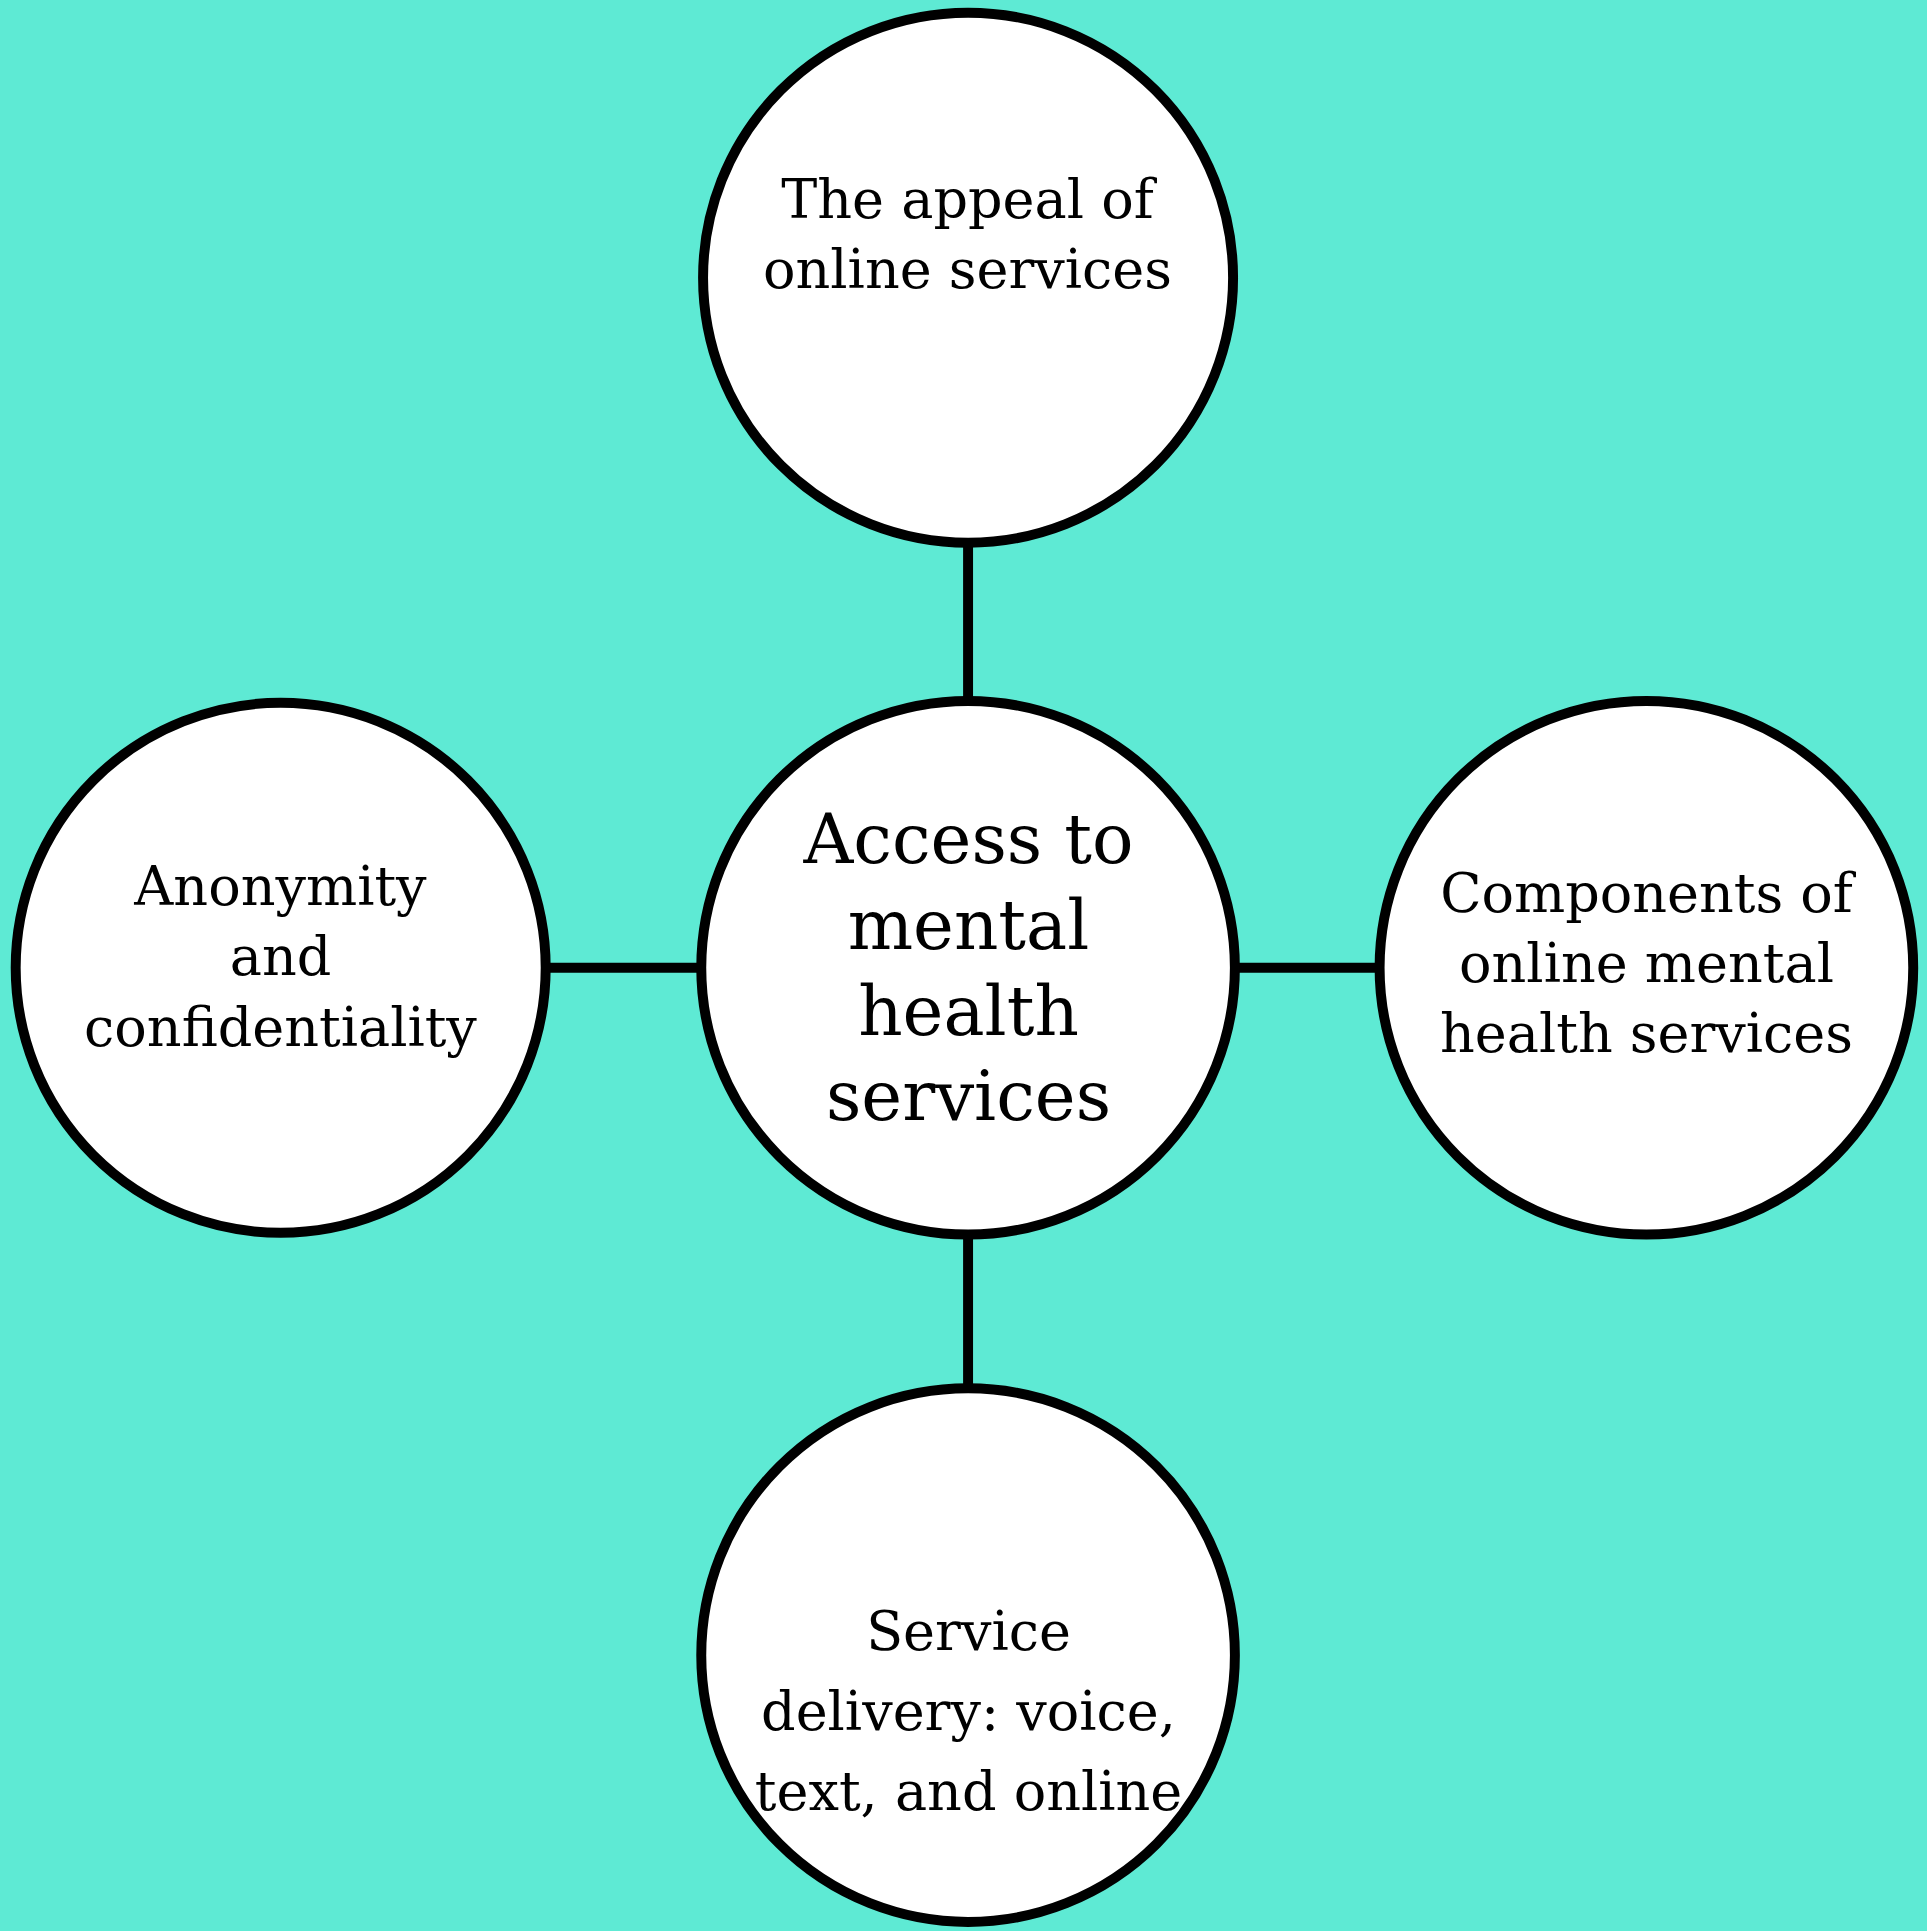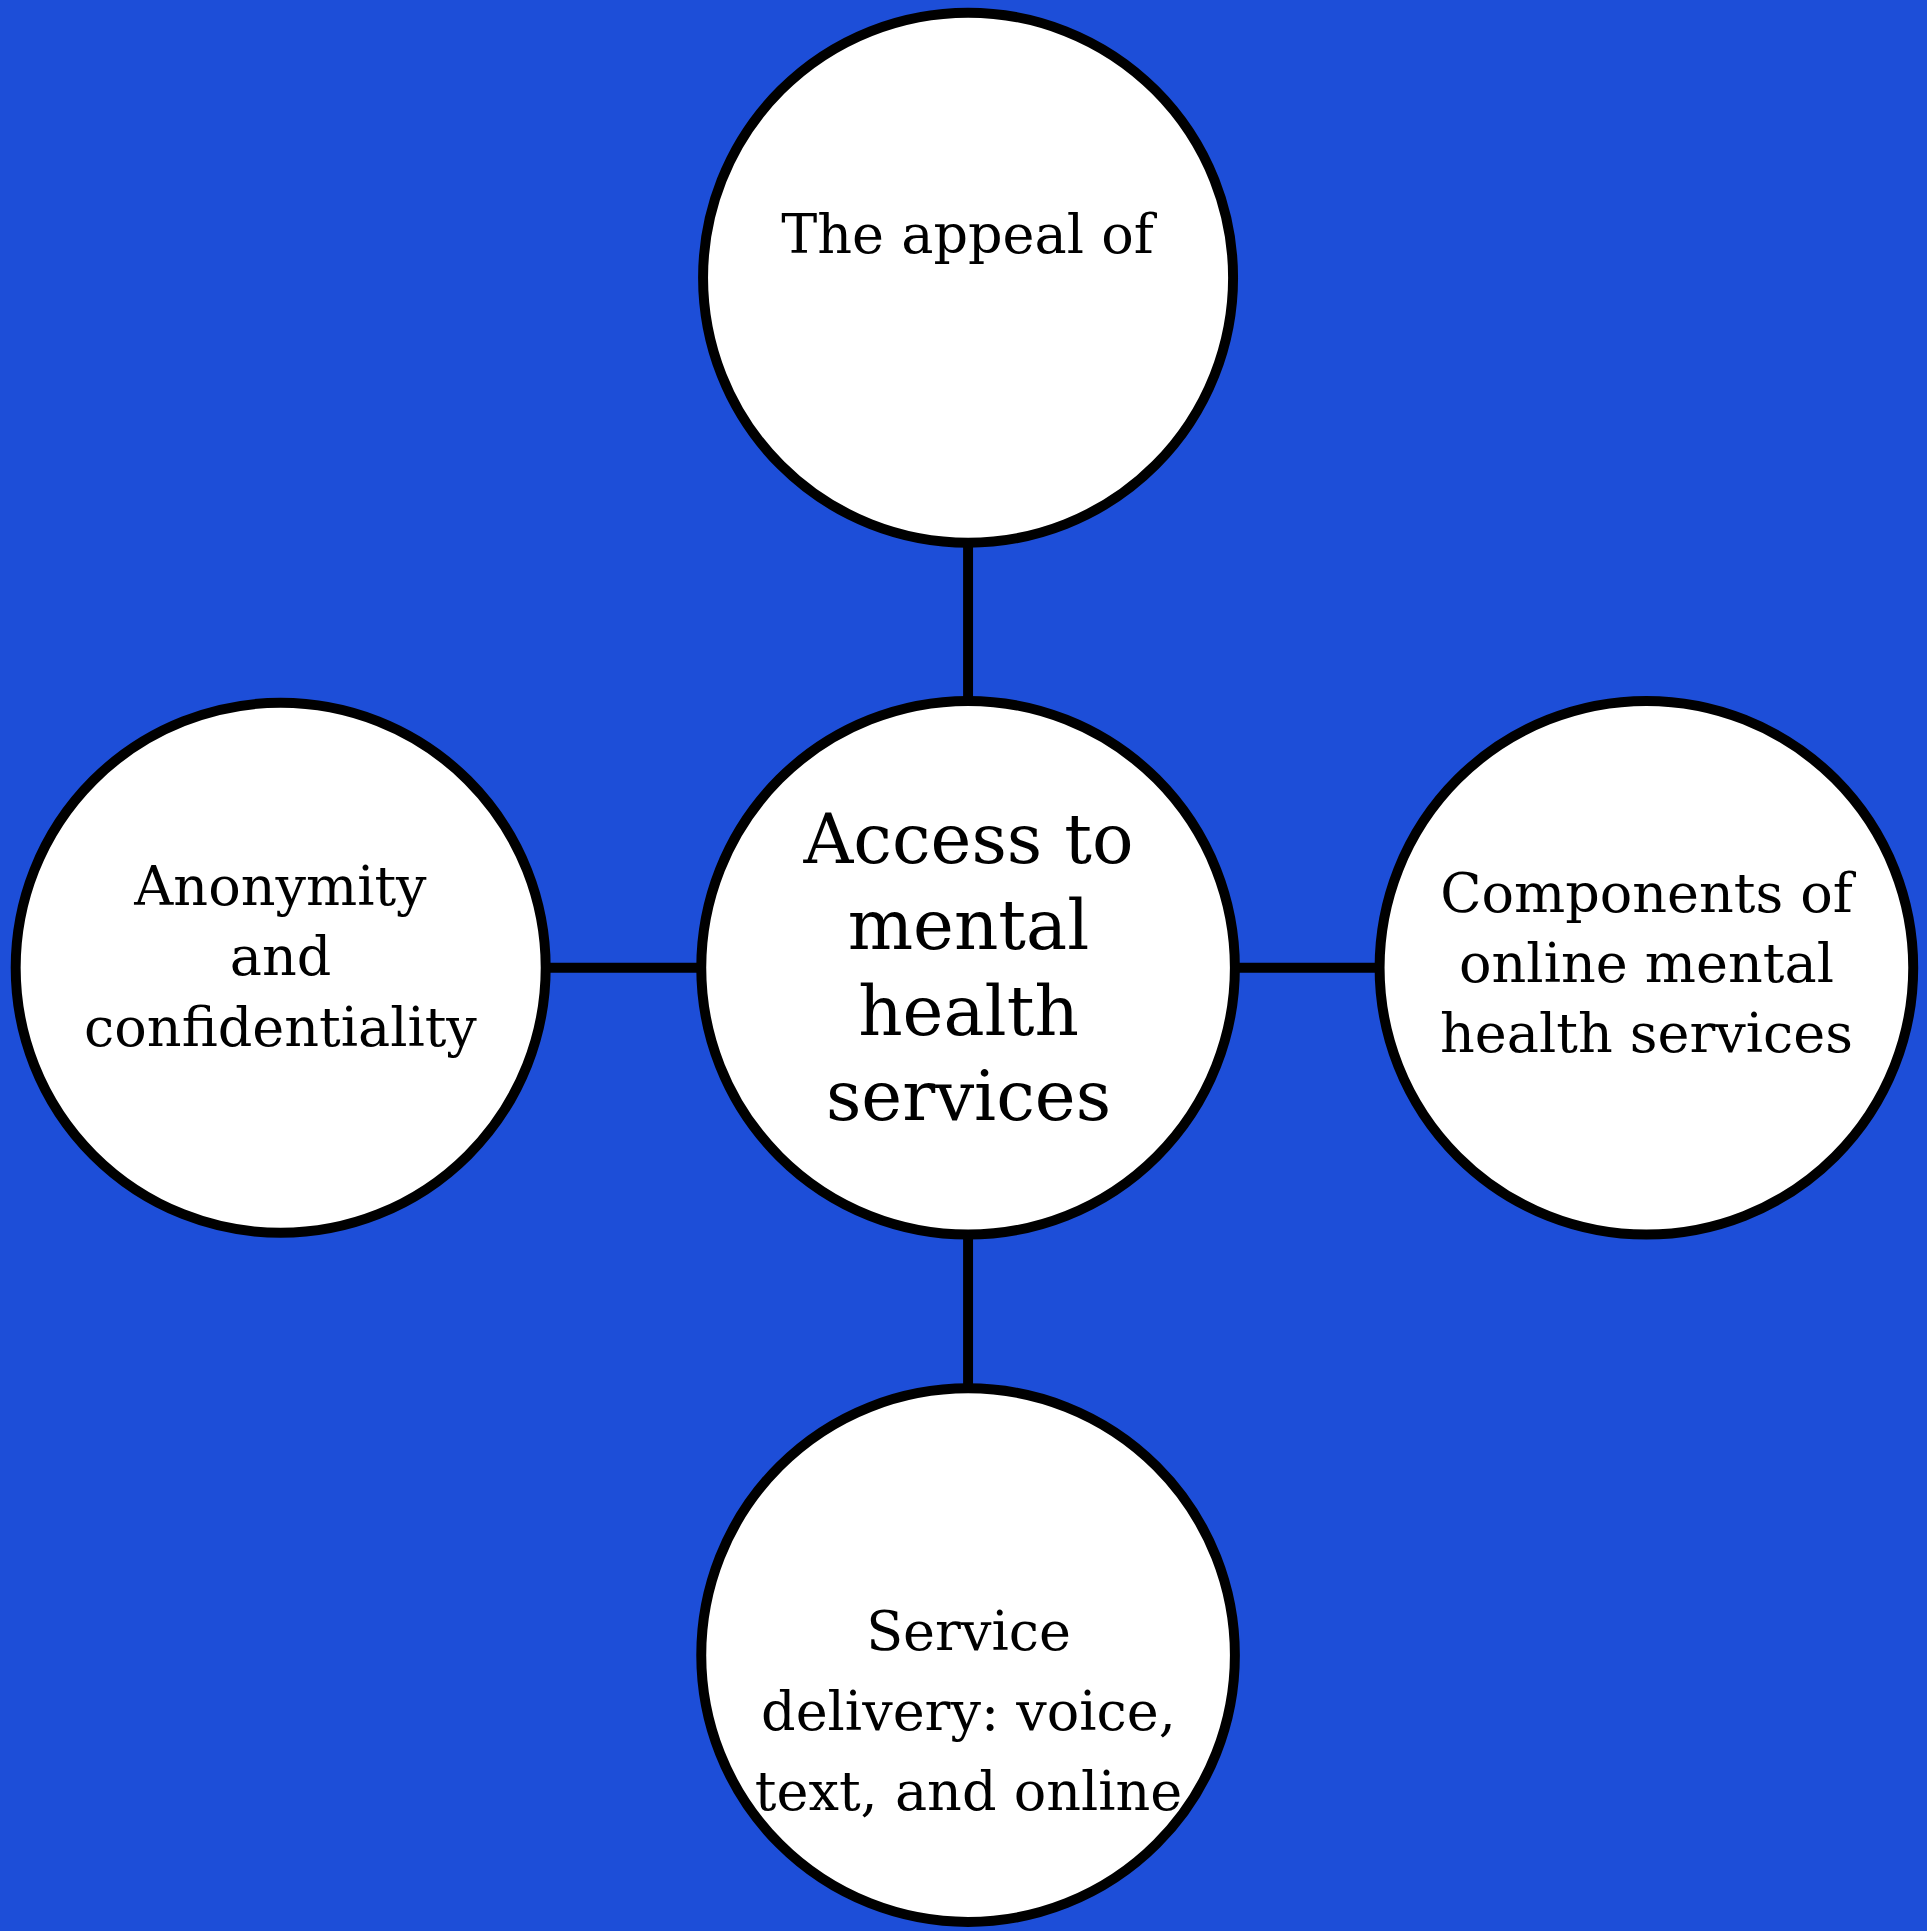--- a/index.html
+++ b/index.html
@@ -10,21 +10,21 @@
   body {
     width: 1928px;
     height: 1931px;
     overflow: hidden;
     font-family: "DejaVu Serif", "Liberation Serif", serif;
   }
   #diagram-root {
     position: relative;
     width: 1928px;
     height: 1931px;
-    background: #1d4ed8;
+    background: #5eead4;
   }
   #diagram-svg {
     position: absolute;
     left: 0;
     top: 0;
     width: 1928px;
     height: 1931px;
     display: block;
   }
   .node-label {
@@ -91,20 +91,21 @@
 
     <circle cx="1070" cy="307" r="293" fill="#ffffff" stroke="#000000" stroke-width="11"></circle>
     <circle cx="310" cy="1070" r="293" fill="#ffffff" stroke="#000000" stroke-width="11"></circle>
     <circle cx="1070" cy="1070" r="295" fill="#ffffff" stroke="#000000" stroke-width="11"></circle>
     <circle cx="1820" cy="1070" r="295" fill="#ffffff" stroke="#000000" stroke-width="11"></circle>
     <circle cx="1070" cy="1830" r="295" fill="#ffffff" stroke="#000000" stroke-width="11"></circle>
   </svg>
 
   <div class="node-label" id="label-top">
     <span class="line">The appeal of</span>
+    <span class="line">online services</span>
   </div>
 
   <div class="node-label" id="label-left">
     <span class="line">Anonymity</span>
     <span class="line">and</span>
     <span class="line">confidentiality</span>
   </div>
 
   <div class="node-label" id="label-center">
     <span class="line">Access to</span>

